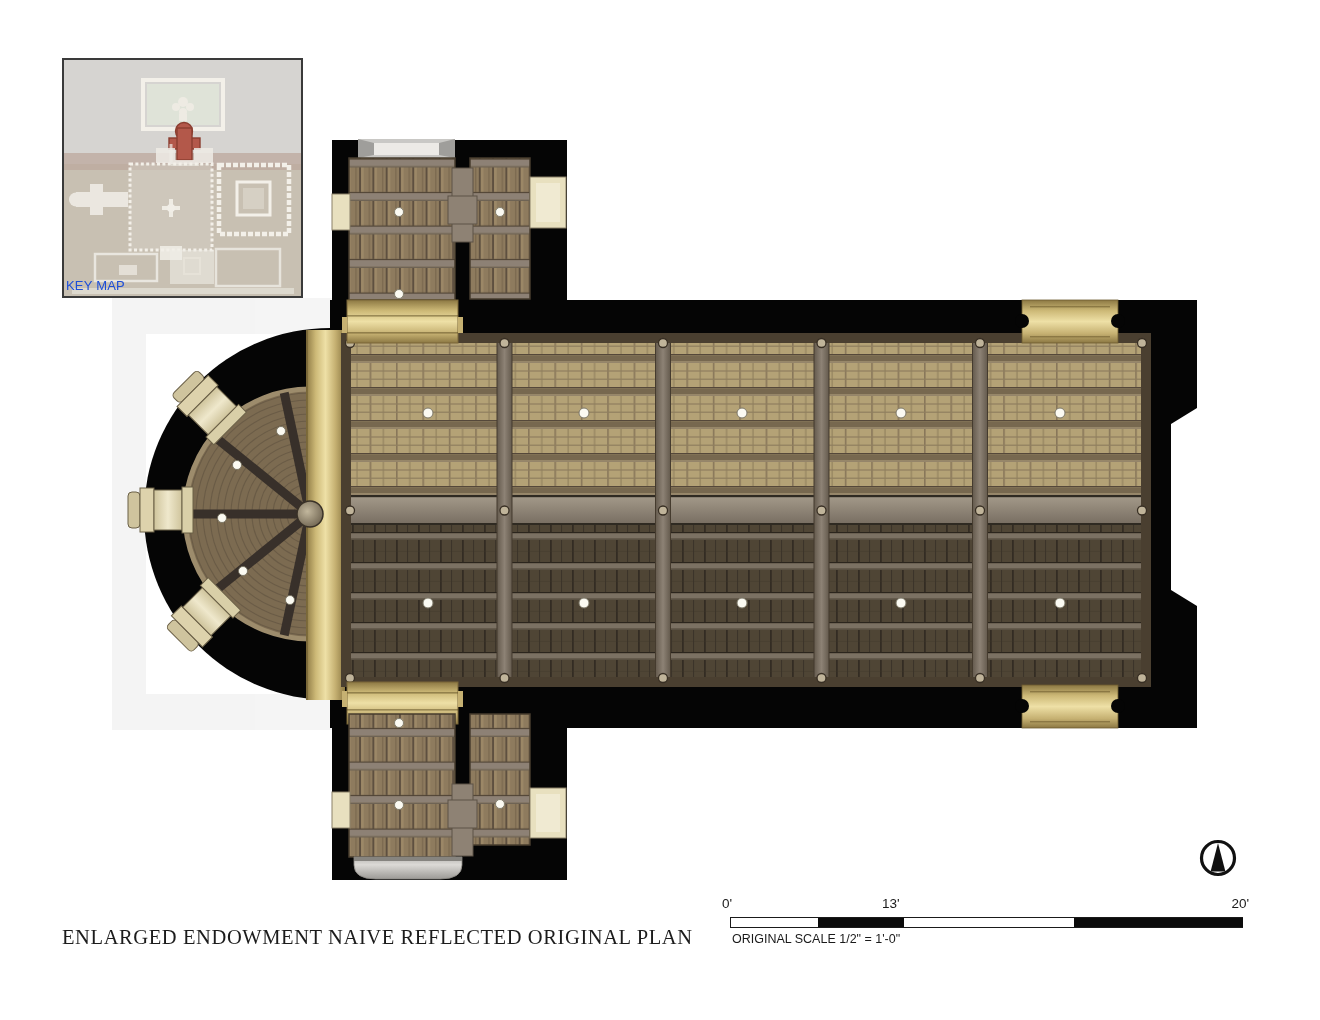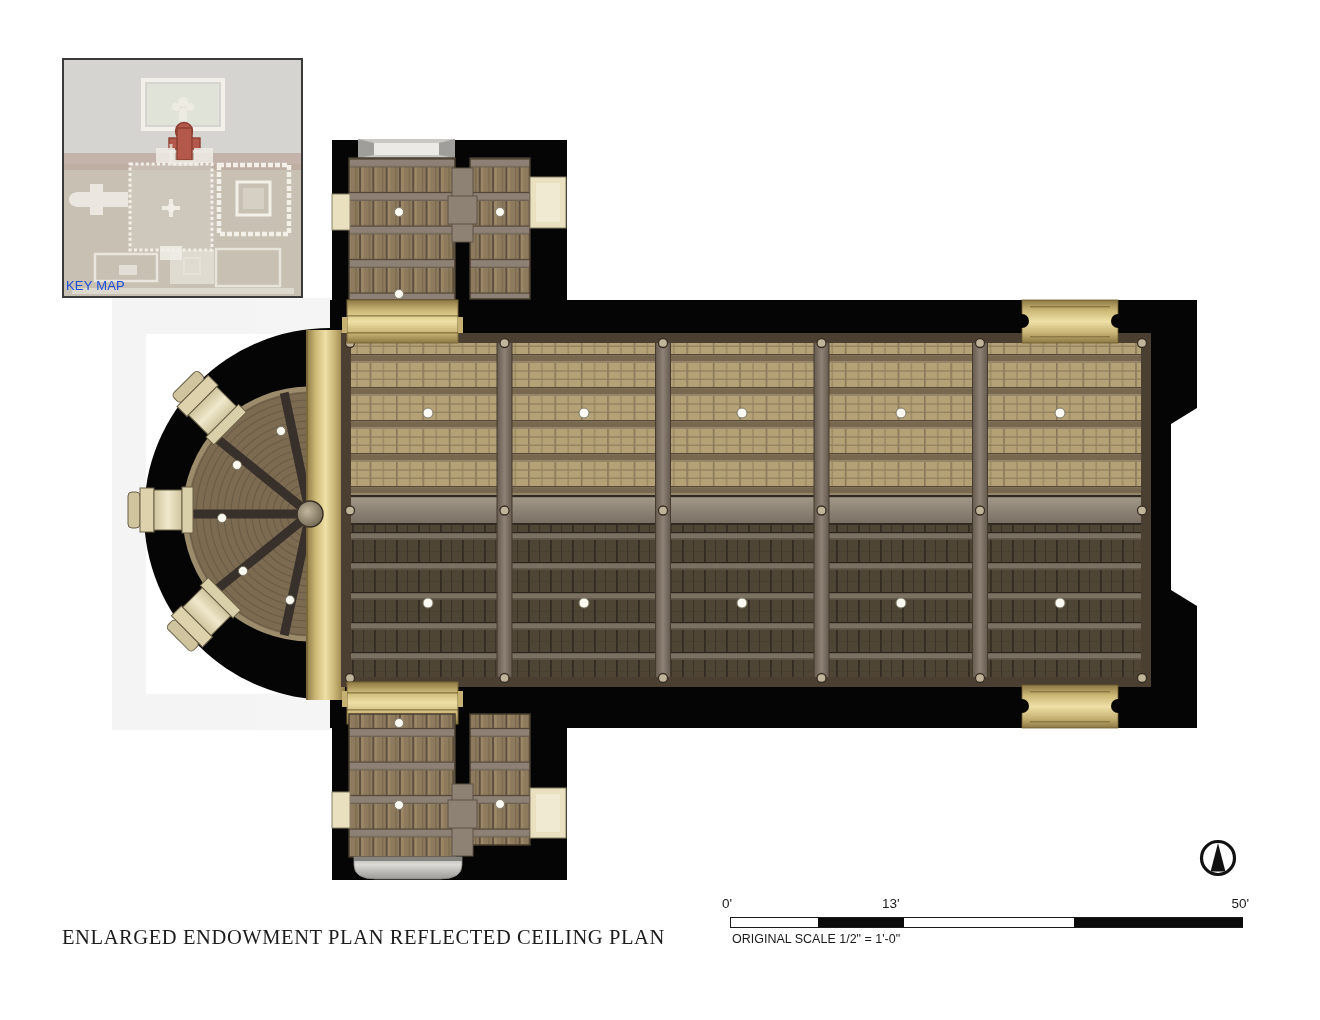--- a/index.html
+++ b/index.html
@@ -366,27 +366,27 @@
     </g>
     <g>
       <rect x="1022" y="685" width="96" height="43" fill="url(#goldH)" stroke="#6e5c30" stroke-width="0.8"></rect>
       <circle cx="1022" cy="706" r="7" style="fill:var(--wall-black,#050505)"></circle>
       <circle cx="1118" cy="706" r="7" style="fill:var(--wall-black,#050505)"></circle>
       <rect x="1030" y="691" width="80" height="1.4" fill="#5a4a20" opacity="0.45"></rect>
       <rect x="1030" y="721" width="80" height="1.4" fill="#5a4a20" opacity="0.45"></rect>
     </g>
   </svg>
 
-  <div class="sheet-title">ENLARGED ENDOWMENT PLAN REFLECTED CEILING PLAN</div>
+  <div class="sheet-title">ENLARGED ENDOWMENT NAIVE REFLECTED ORIGINAL PLAN</div>
 
   <div class="scalebar">
     <div class="ticks">
       <span class="tick0">0'</span>
       <span class="tick10">13'</span>
-      <span class="tick30">50'</span>
+      <span class="tick30">20'</span>
     </div>
     <div class="bar">
       <div class="seg seg1"></div>
       <div class="seg seg2"></div>
     </div>
     <div class="caption">ORIGINAL SCALE 1/2" = 1'-0"</div>
   </div>
 
   <div class="north">
     <svg viewBox="0 0 44 44" width="44" height="44">

